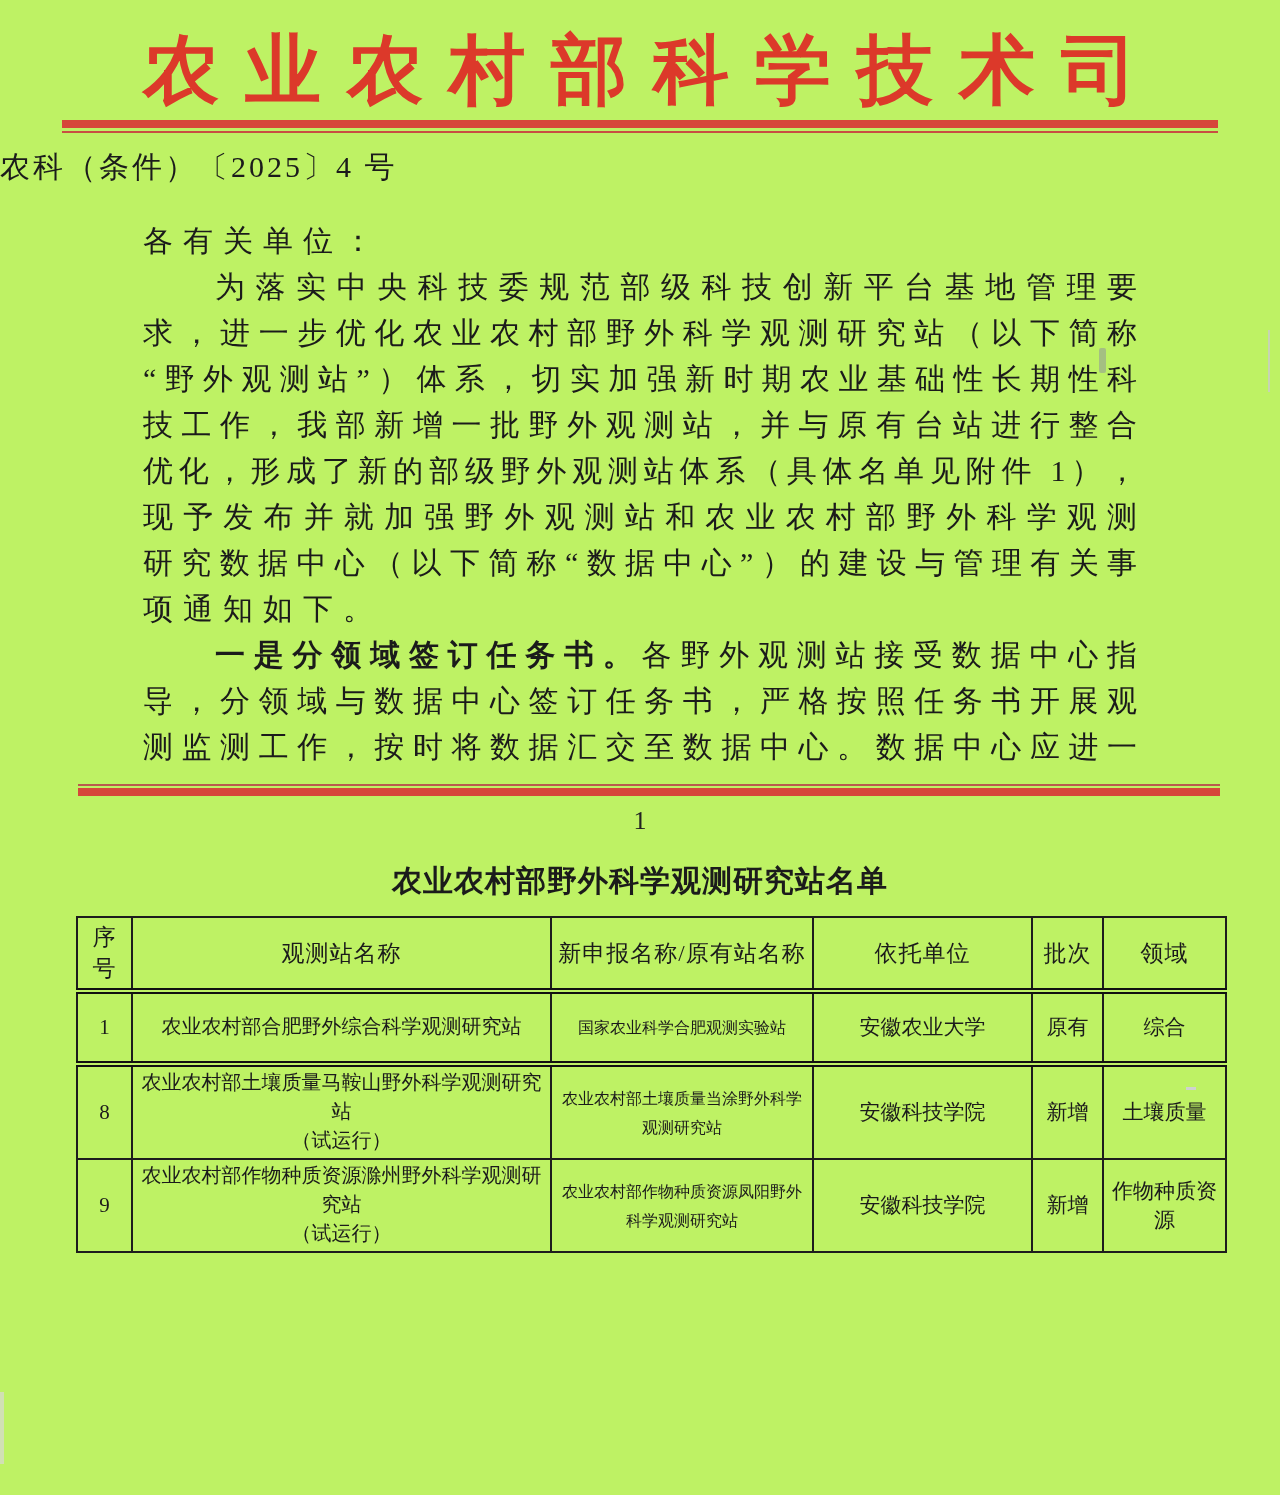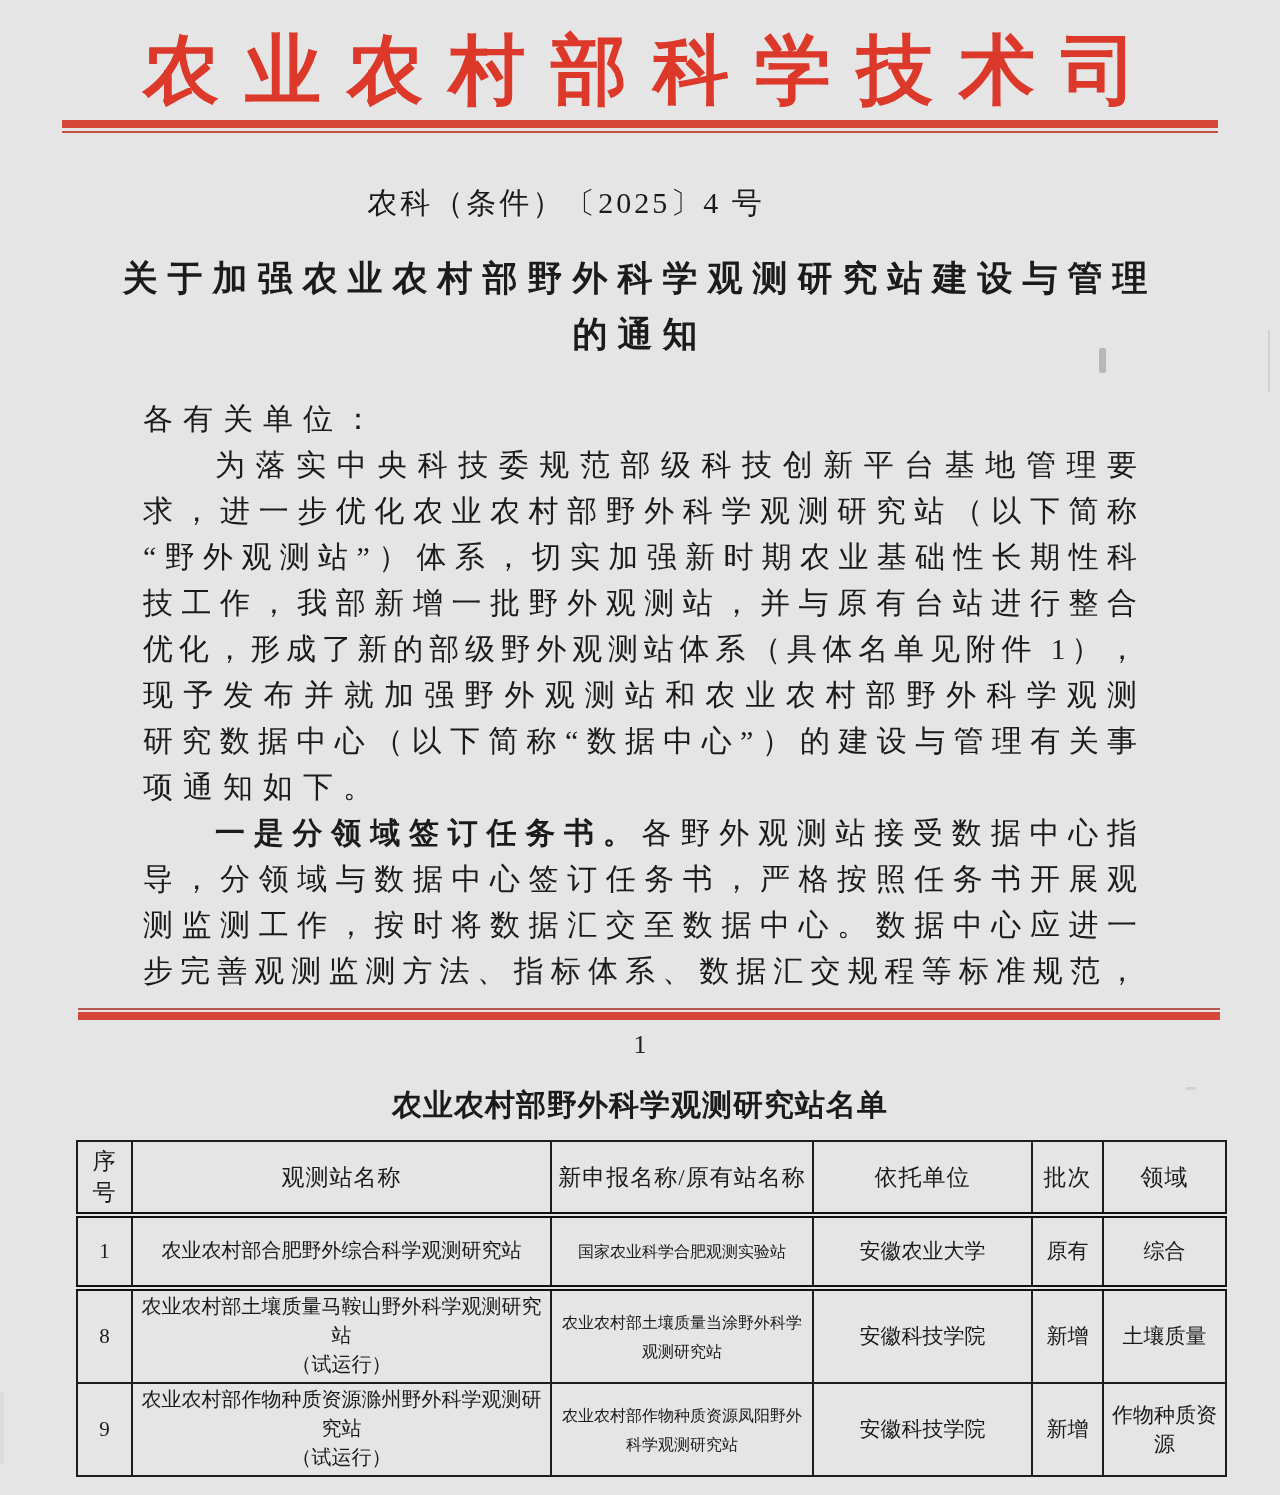--- a/index.html
+++ b/index.html
@@ -3,21 +3,21 @@
 <meta charset="utf-8">
 <style>
   html,body{margin:0;padding:0;}
   body{
     width:1280px;height:1495px;
     background:#ffffff;
     font-family:"Liberation Serif","DejaVu Serif",serif;
     color:#1b1b1b;
     overflow:hidden;
   }
-  .page{position:relative;width:1280px;height:1495px;background:#e5e5e5;}
+  .page{position:relative;width:1280px;height:1495px;background:#bef264;}
 
   
   .issuer{
     margin:0;padding-top:28px;
     text-align:center;
     color:#dc392a;
     font-size:76px;line-height:84px;
     font-weight:bold;
     letter-spacing:26px;
     padding-left:26px;
@@ -27,22 +27,22 @@
   .rule-top{margin:8px 62px 0 62px;}
   .rule-top .thick{height:8px;background:#d6473a;}
   .rule-top .gap{height:3px;}
   .rule-top .thin{height:2px;background:#c84f42;}
   .rule-bottom{margin:14px 60px 0 78px;}
   .rule-bottom .thin{height:2px;background:#b95a4e;}
   .rule-bottom .gap{height:2px;}
   .rule-bottom .thick{height:8px;background:#d6473a;}
 
   .doc-number{
-    margin-top:52px;
-    text-align:center;
+    margin-top:16px;
+    text-align:left;
     padding-right:148px;
     font-size:30px;line-height:36px;
     letter-spacing:3px;
   }
 
   .doc-title{
     margin:30px 70px 0 70px;
     text-align:center;
     font-size:35px;line-height:56px;
     font-weight:bold;
@@ -124,36 +124,34 @@
   <header>
     <div class="issuer">农业农村部科学技术司</div>
     <div class="rule rule-top">
       <div class="thick"></div>
       <div class="gap"></div>
       <div class="thin"></div>
     </div>
     <div class="doc-number">农科（条件）〔2025〕4 号</div>
   </header>
 
-  <h1 class="doc-title"><span>关于加强农业农村部野外科学观测研究站建设与管理</span><br><span>的通知</span></h1>
 
   <div class="doc-body" id="doc-body">
       <div class="line">各有关单位：</div>
       <div class="line just ind">为落实中央科技委规范部级科技创新平台基地管理要</div>
       <div class="line just">求，进一步优化农业农村部野外科学观测研究站（以下简称</div>
       <div class="line just">“野外观测站”）体系，切实加强新时期农业基础性长期性科</div>
       <div class="line just">技工作，我部新增一批野外观测站，并与原有台站进行整合</div>
       <div class="line just">优化，形成了新的部级野外观测站体系（具体名单见附件 1），</div>
       <div class="line just">现予发布并就加强野外观测站和农业农村部野外科学观测</div>
       <div class="line just">研究数据中心（以下简称“数据中心”）的建设与管理有关事</div>
       <div class="line">项通知如下。</div>
       <div class="line just ind"><b>一是分领域签订任务书。</b>各野外观测站接受数据中心指</div>
       <div class="line just">导，分领域与数据中心签订任务书，严格按照任务书开展观</div>
       <div class="line just">测监测工作，按时将数据汇交至数据中心。数据中心应进一</div>
-      <div class="line just">步完善观测监测方法、指标体系、数据汇交规程等标准规范，</div>
     </div>
 
   <div class="rule rule-bottom">
     <div class="thin"></div>
     <div class="gap"></div>
     <div class="thick"></div>
   </div>
 
   <div class="page-num">1</div>
 

